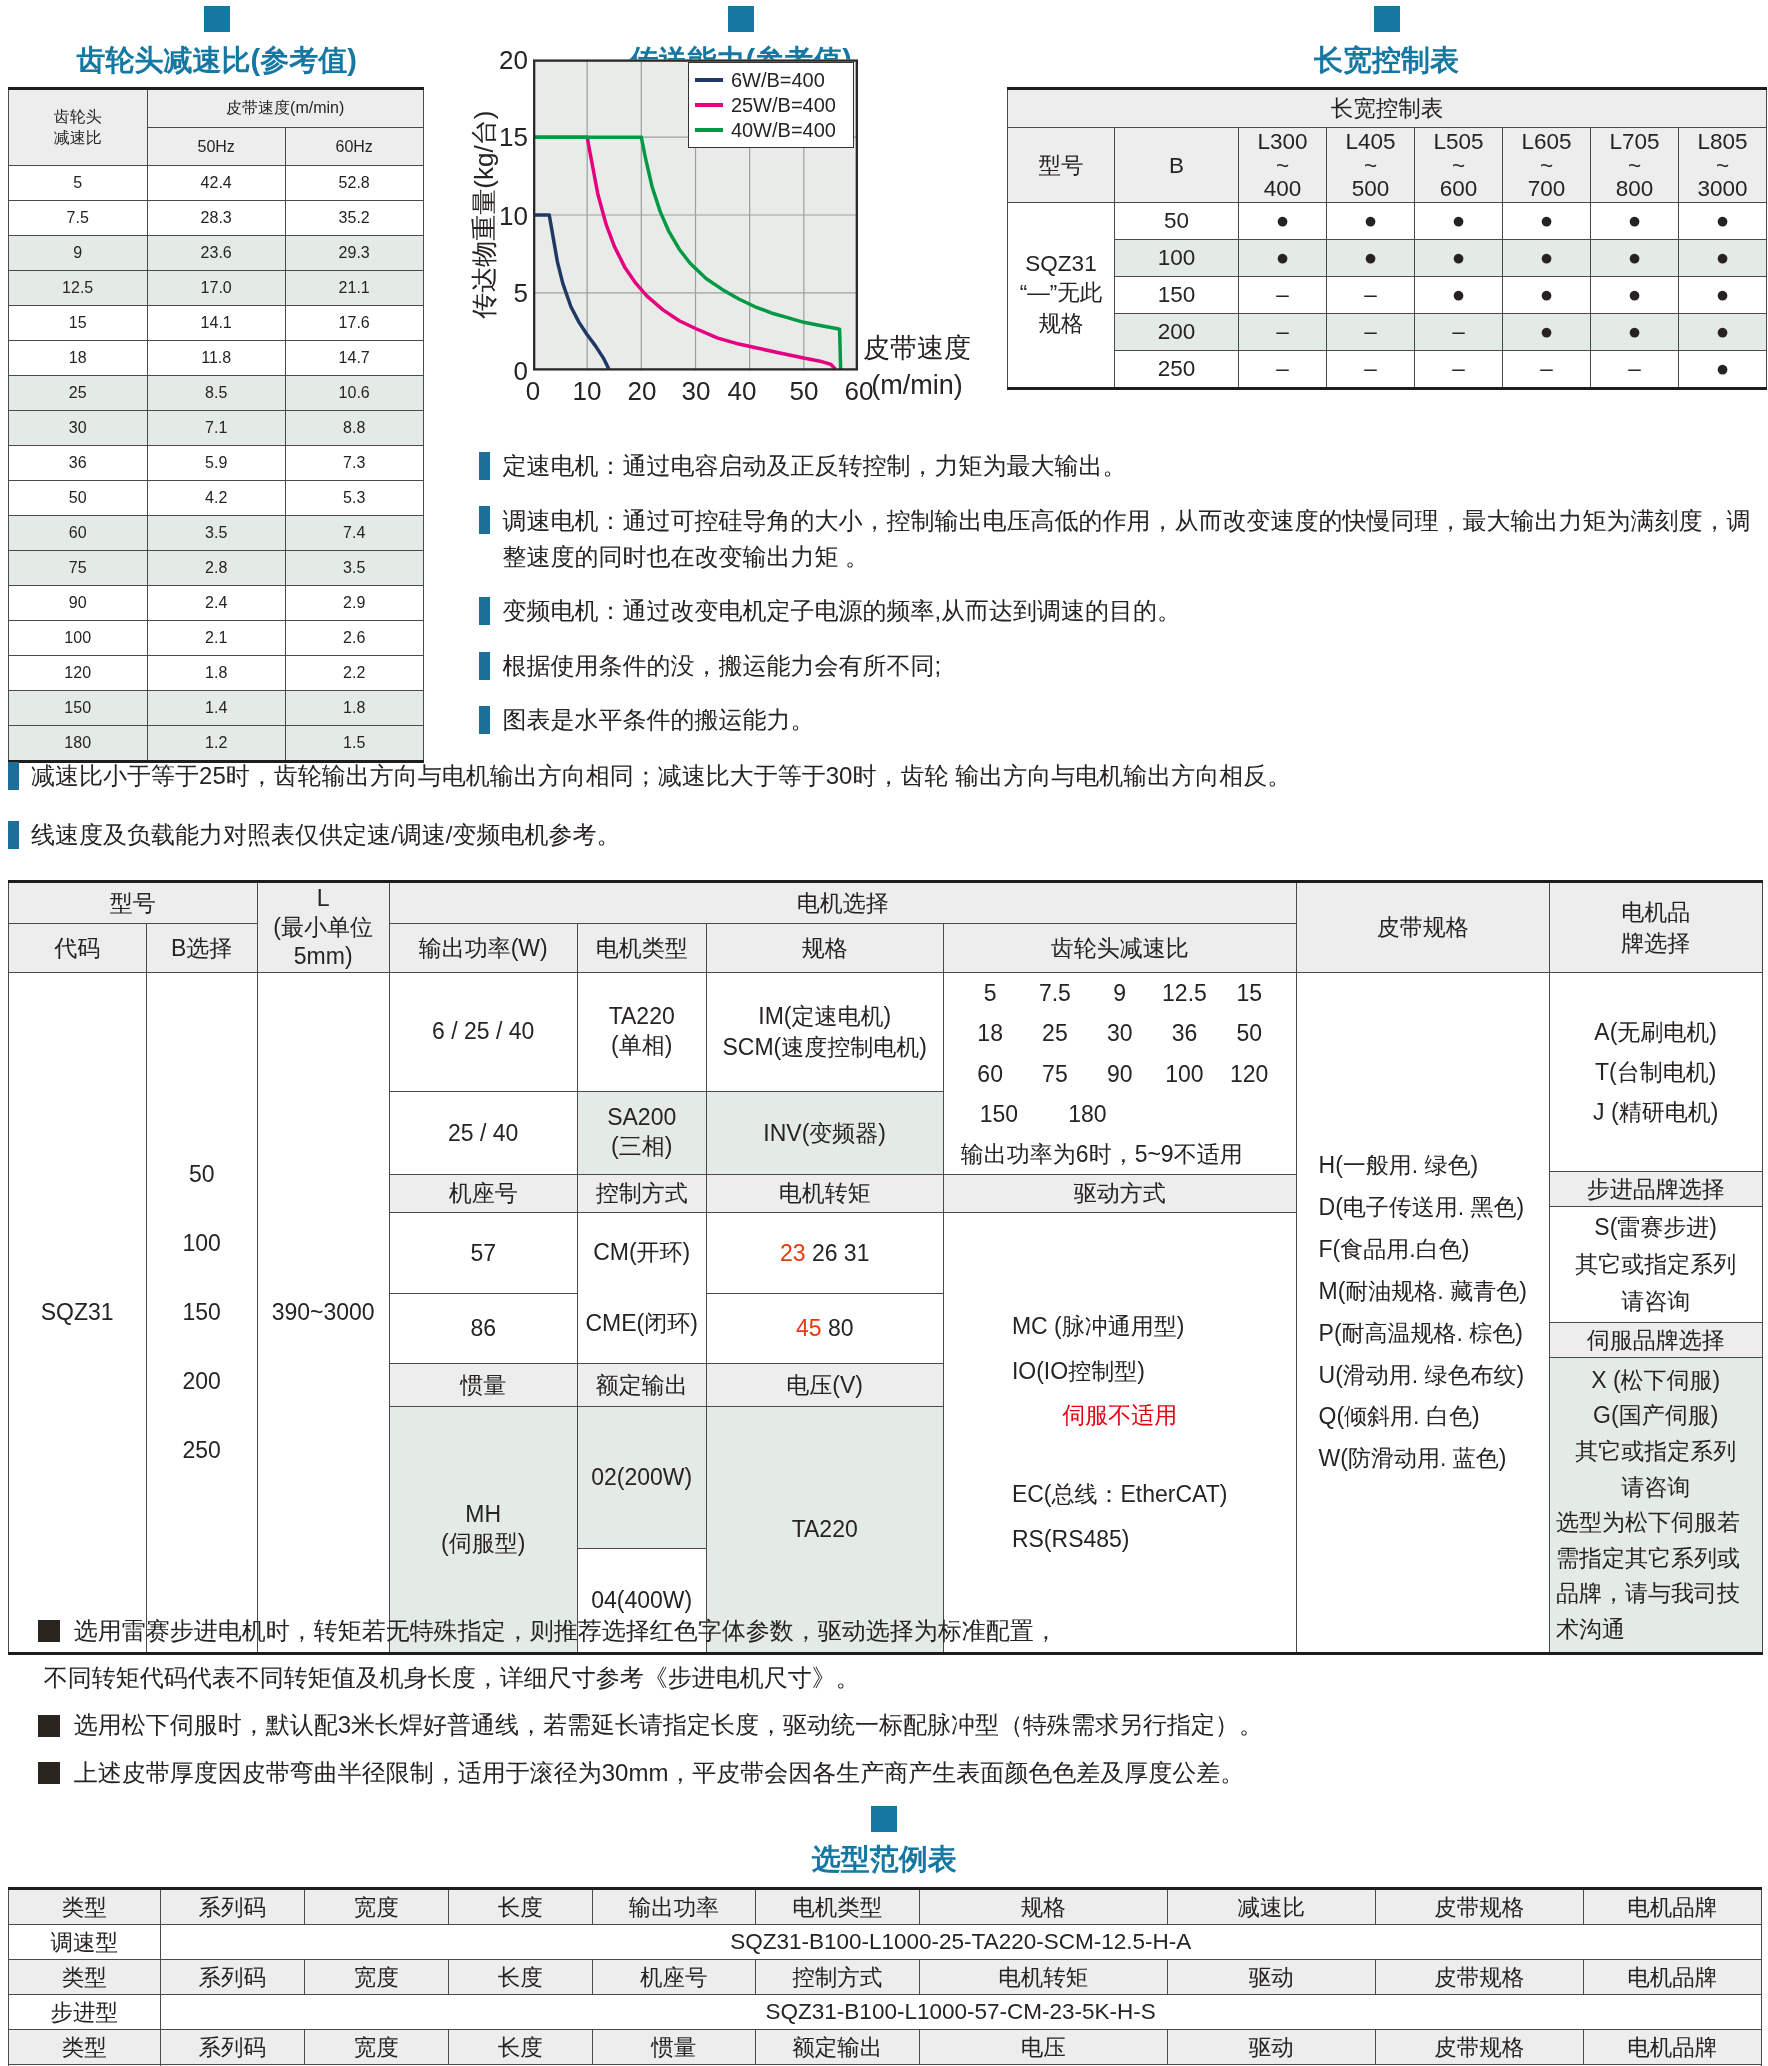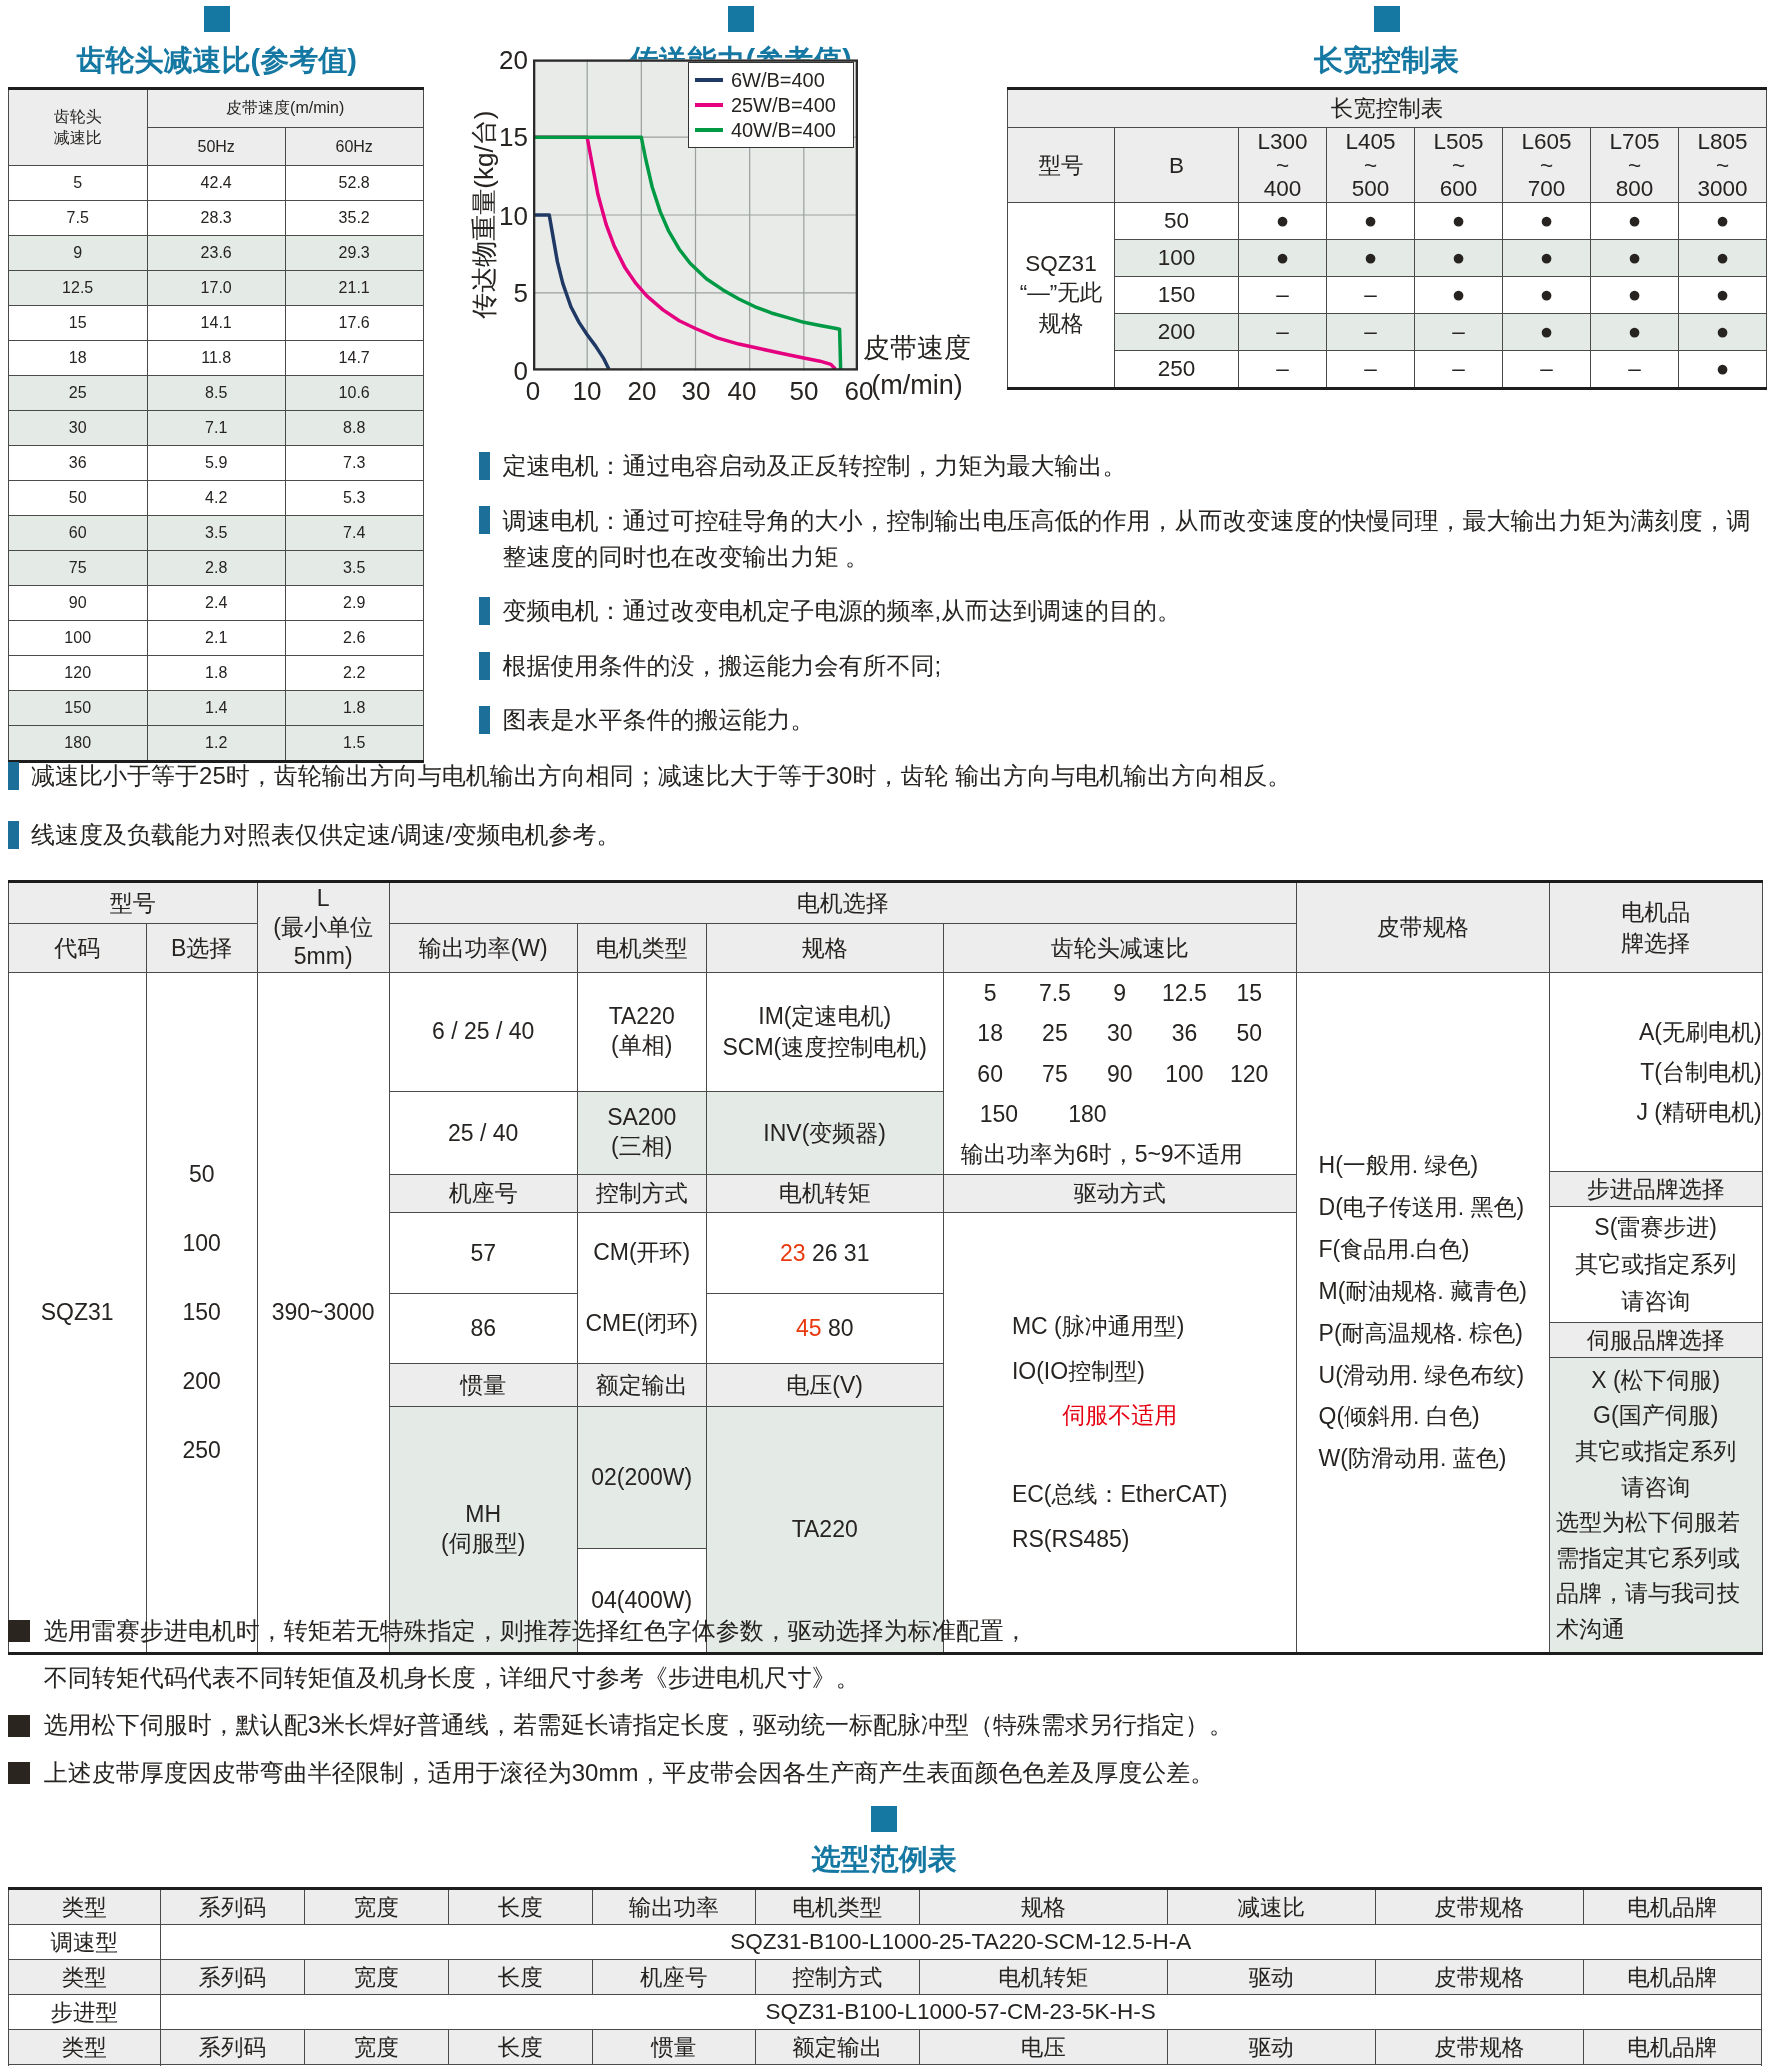--- a/index.html
+++ b/index.html
@@ -70,33 +70,33 @@
   .ratio-note{text-align:left;padding-left:3.1px;}
   .ctrl-stack{display:flex;flex-direction:column;justify-content:space-around;height:142px;}
   .red{color:#E8380D;}
   .warn{color:#E60012;text-align:center;}
   .drive-wrap{display:inline-block;text-align:left;line-height:1.95;}
   .drive-gap{height:34px;}
   .belt-wrap{display:inline-block;text-align:left;line-height:1.82;}
   .stack{display:flex;flex-direction:column;height:100%;}
   .stack>div{border-bottom:1.5px solid #4a4a4a;display:flex;flex-direction:column;justify-content:center;}
   .stack>div:last-child{border-bottom:none;flex:1;}
-  .bx1{height:198px;line-height:1.75;align-items:flex-end;}
+  .bx1{height:198px;line-height:1.75;}
   .bx2{height:34px;background:#EDEDED;}
   .bx3{height:115px;line-height:1.6;}
   .bx4{height:34px;background:#EDEDED;}
   .bx5{background:#E4EBE7;line-height:1.55;padding:4.6px 6.2px;}
   .bx5 .note{text-align:left;}
   .rated-stack{display:flex;flex-direction:column;height:100%;}
   .rated-stack .r02{height:141px;border-bottom:1.5px solid #4a4a4a;background:#E4EBE7;
                     display:flex;align-items:center;justify-content:center;}
   .rated-stack .r04{flex:1;display:flex;align-items:center;justify-content:center;}
   
   #sec-notes-bottom{left:7.7px;top:1614px;width:1753px;}
-  .n-item{display:flex;align-items:flex-start;gap:14px;margin-bottom:12.4px;font-size:24px;line-height:1.45;}
+  .n-item{display:flex;align-items:flex-start;gap:14px;margin-bottom:12.4px;font-size:24px;line-height:1.45;padding-left:30px;}
   .sqd{width:22px;height:22px;background:#2B2520;flex:0 0 auto;margin-top:6.2px;}
   .n-cont{margin-left:36px;margin-bottom:12.4px;font-size:24px;line-height:1.45;}
   
   #sec-example{left:7.7px;top:1806px;width:1753px;}
   .ex{width:1753px;font-size:22.5px;}
   .ex td{height:31px;}
 </style>
 </head>
 <body>
 

